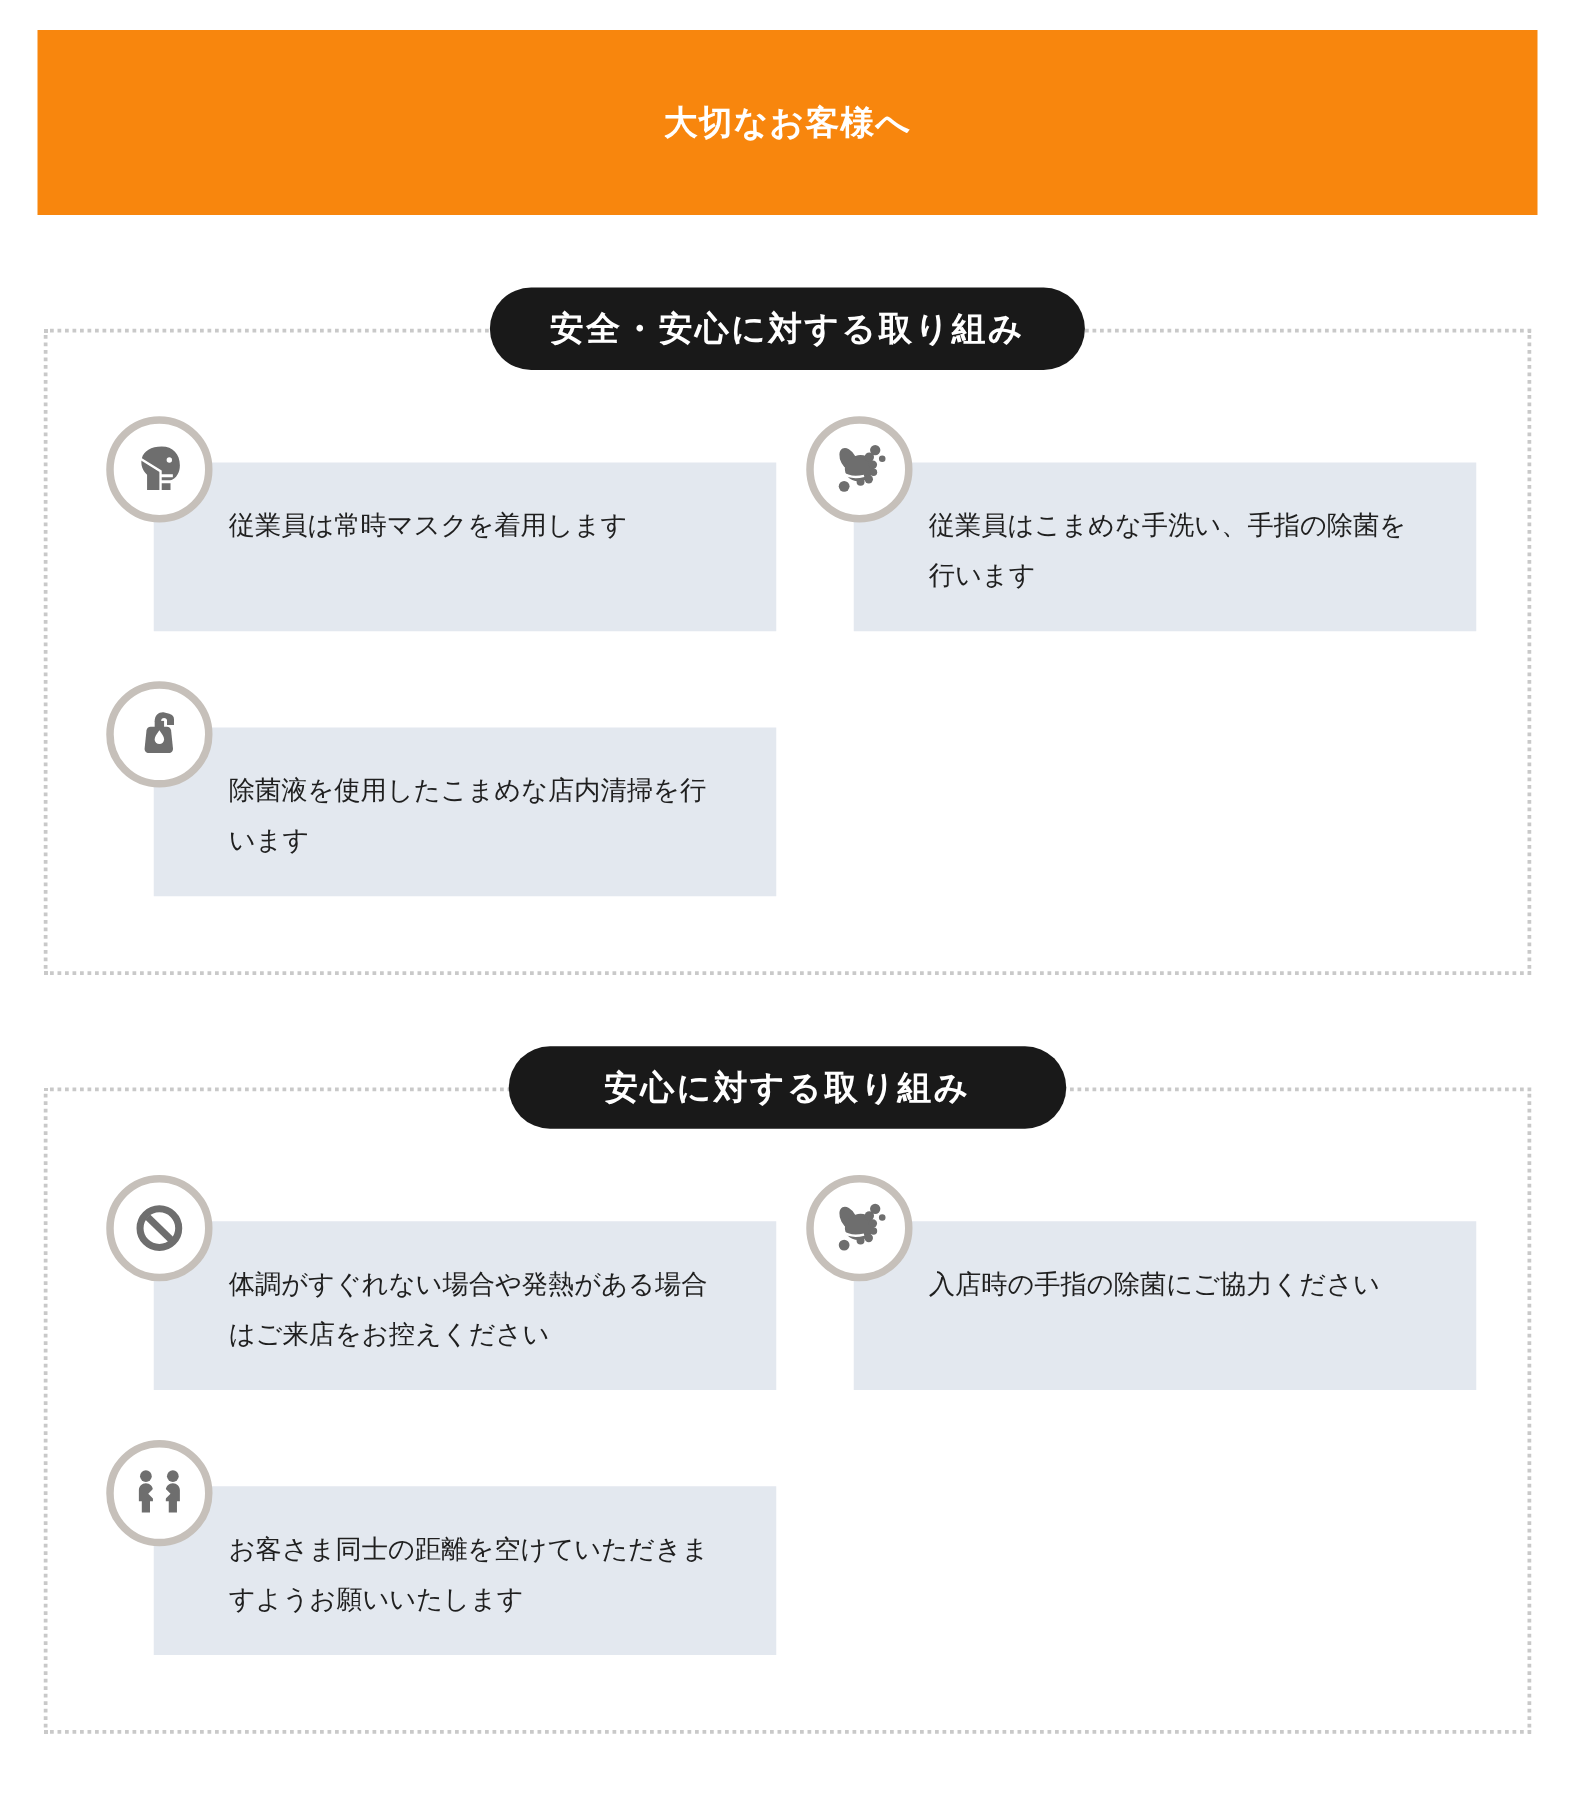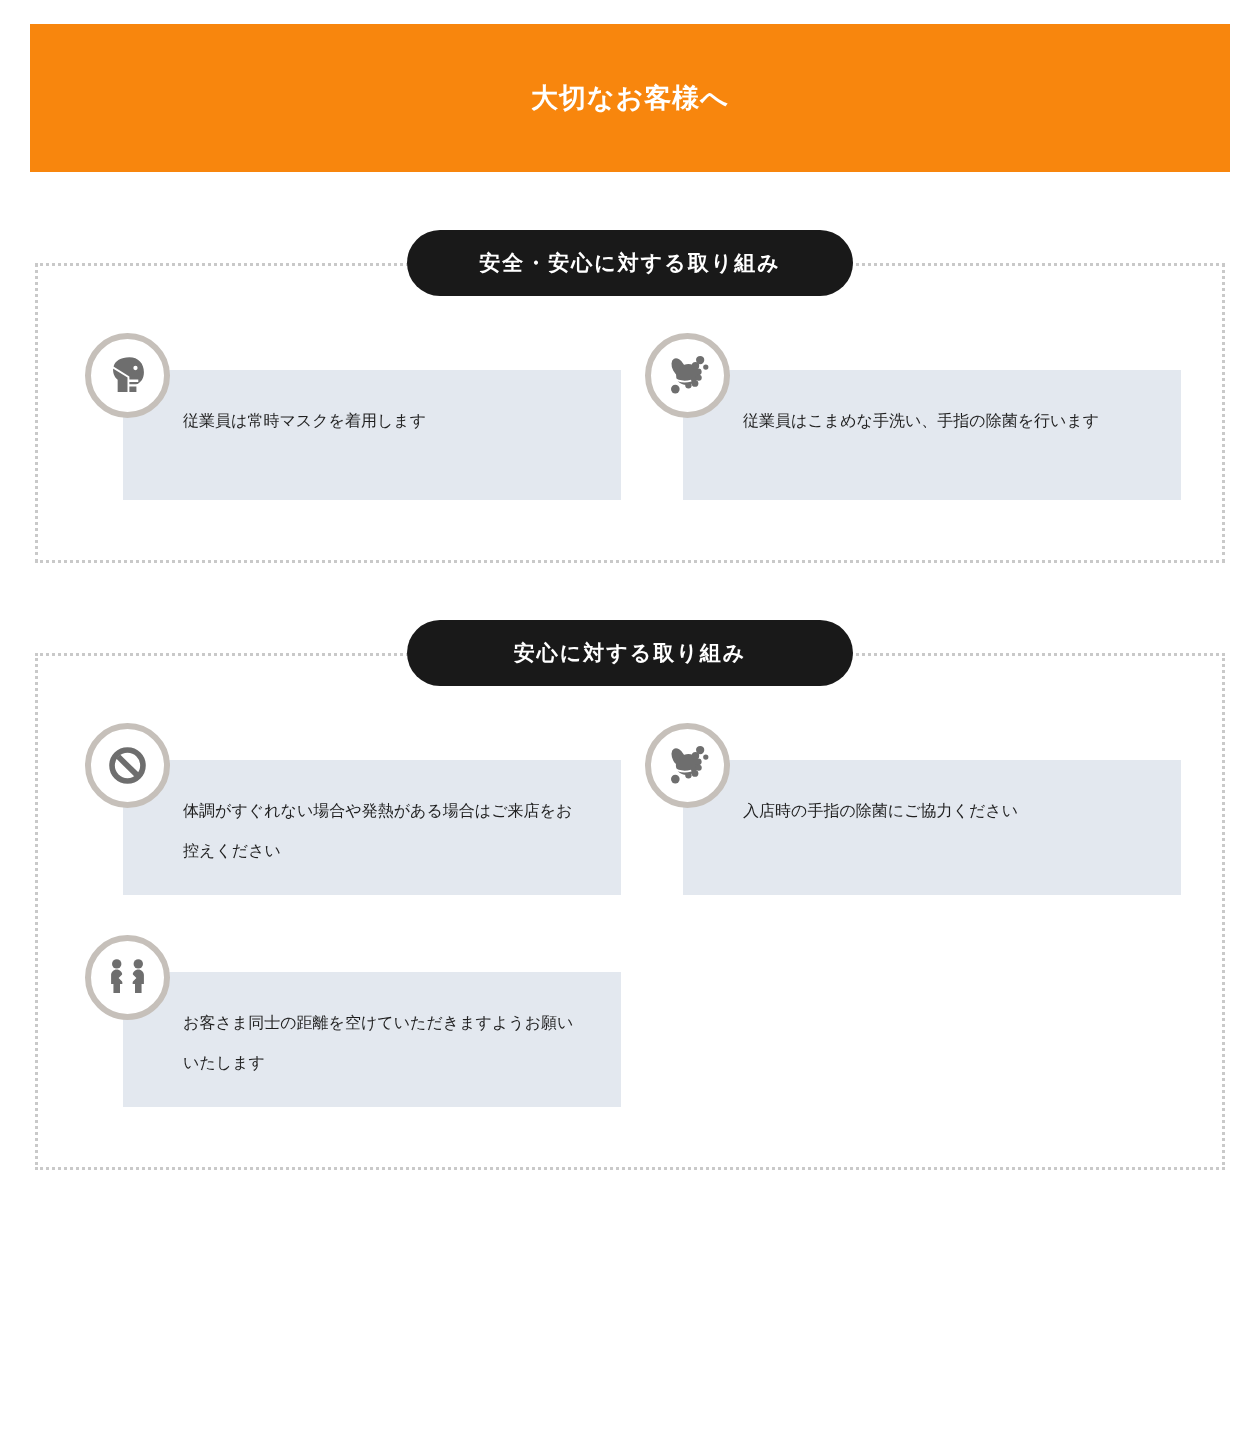--- a/index.html
+++ b/index.html
@@ -19,32 +19,32 @@
   .section {
     position:relative; margin:0 35px;
     border:3px dotted #c9c9c9;
     padding:104px 41px 60px 85px;
   }
   .section + .section { margin-top:90px; }
   .pill {
     position:absolute; top:-36px; left:50%; transform:translateX(-50%);
     min-width:446px; height:66px; box-sizing:border-box; padding:0 48px;
     background:#191919; border-radius:33px;
-    color:#ffffff; font-size:21px; font-weight:bold; letter-spacing:2px;
+    color:#ffffff; font-size:27px; font-weight:bold; letter-spacing:2px;
     display:flex; align-items:center; justify-content:center; white-space:nowrap;
     z-index:3;
   }
   .grid {
     display:grid; grid-template-columns:498px 498px; column-gap:62px; row-gap:77px;
   }
   .item { position:relative; display:flex; }
   .item-box {
     flex:1; background:#e3e8ef; min-height:130px; box-sizing:border-box;
     padding:31px 38px 24px 60px;
-    color:#1f1f1f; font-size:16px; line-height:40px;
+    color:#1f1f1f; font-size:21px; line-height:40px;
   }
   .icon-circle {
     position:absolute; left:-38px; top:-37px; width:85px; height:85px;
     box-sizing:border-box; background:#ffffff; border:6px solid #c6c0ba;
     border-radius:50%; display:flex; align-items:center; justify-content:center;
     z-index:2;
   }
   .icon-circle svg { display:block; }
 </style>
 </head>
@@ -86,20 +86,33 @@
             <circle cx="11" cy="38.5" r="4.6"></circle>
             <circle cx="37.5" cy="7.5" r="4.4"></circle>
             <circle cx="43.5" cy="15" r="2.8"></circle>
           </g>
           <path d="M8.5 26.5 C14 30.5 20.5 31.5 28 29.5" stroke="#fff" stroke-width="2" fill="none"></path>
         </svg>
       </div>
       <div class="item-box">従業員はこまめな手洗い、手指の除菌を行います</div>
     </div>
 
+    <div class="item">
+      <div class="icon-circle">
+        <svg viewBox="0 0 48 48" width="45" height="45">
+          <g fill="#6e6e6e">
+            <path d="M17.5 17.5 h13 c1.8 0 3.3 1.3 3.5 3.1 l1.6 15.4 c0.2 2.1 -1.4 3.9 -3.5 3.9 h-17.2 c-2.1 0 -3.7 -1.8 -3.5 -3.9 l1.6 -15.4 c0.2 -1.8 1.7 -3.1 3.5 -3.1 z"></path>
+            <rect x="20" y="12.5" width="8" height="6"></rect>
+            <path d="M20 13 C20 7.5 23.5 5 27.5 5.2 L32.5 6.5 C35.5 7.3 36.5 9 36.5 11.5 L36.5 16 L30.5 16 L30.5 12 C30.5 10.8 29.6 10 28 10 C26.4 10 25.5 11 25.5 12.5 L25.5 13 Z"></path>
+          </g>
+          <path fill="#fff" d="M24 20.5 c-2.7 3.6 -4 5.9 -4 7.8 a4 4 0 0 0 8 0 c0 -1.9 -1.3 -4.2 -4 -7.8 z"></path>
+        </svg>
+      </div>
+      <div class="item-box">除菌液を使用したこまめな店内清掃を行います</div>
+    </div>
 
 
   </div>
 </section>
 
 <section class="section">
   <div class="pill">
     <span>安心に対する取り組み</span>
   </div>
   <div class="grid">

